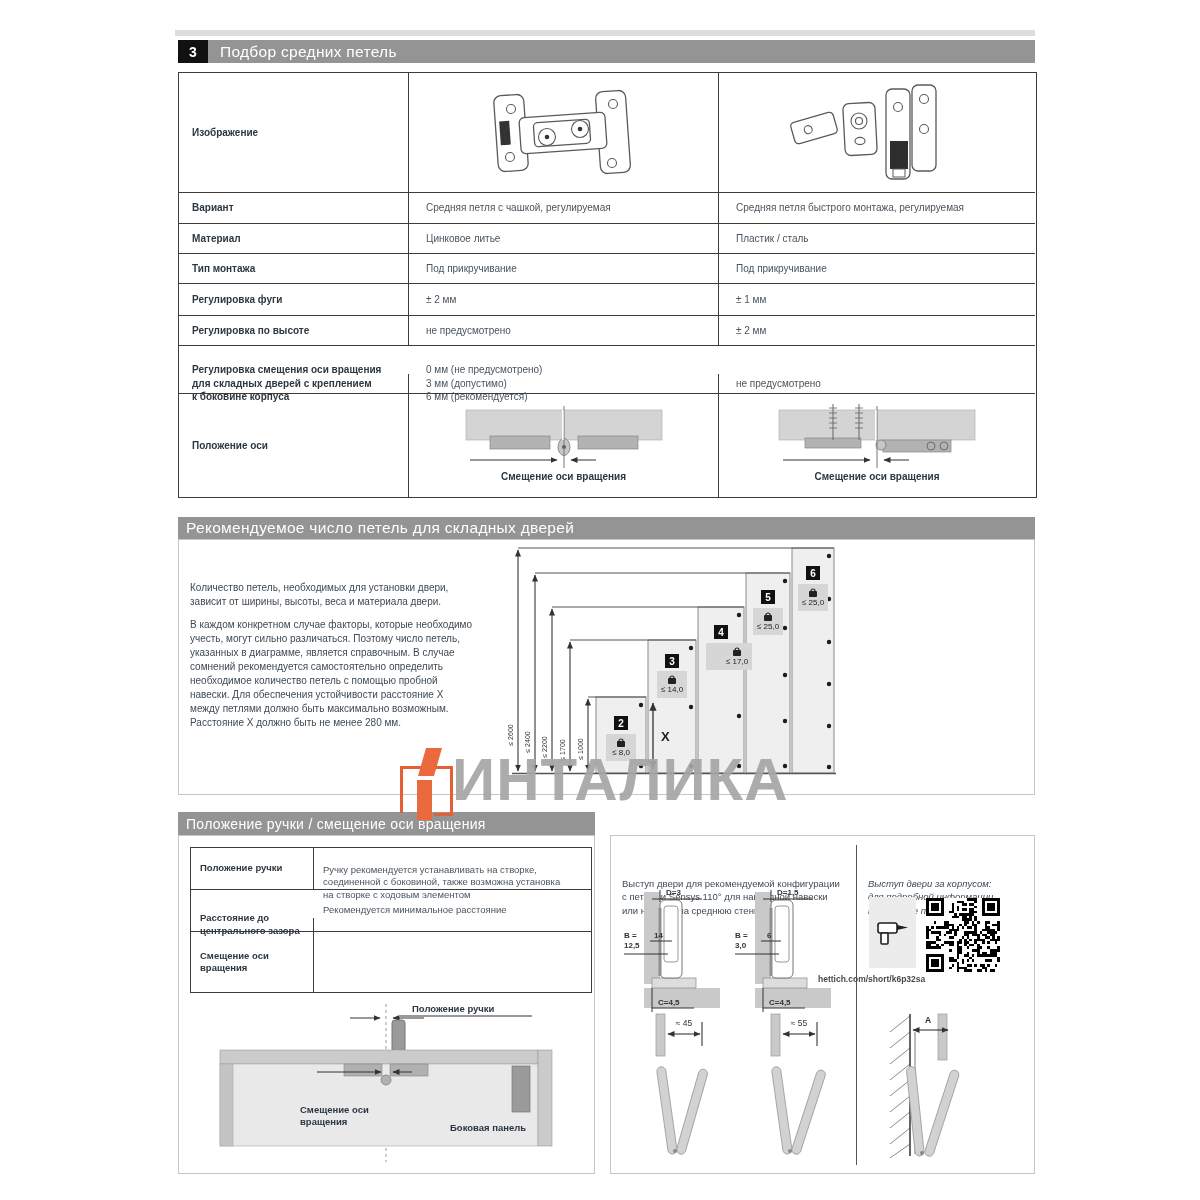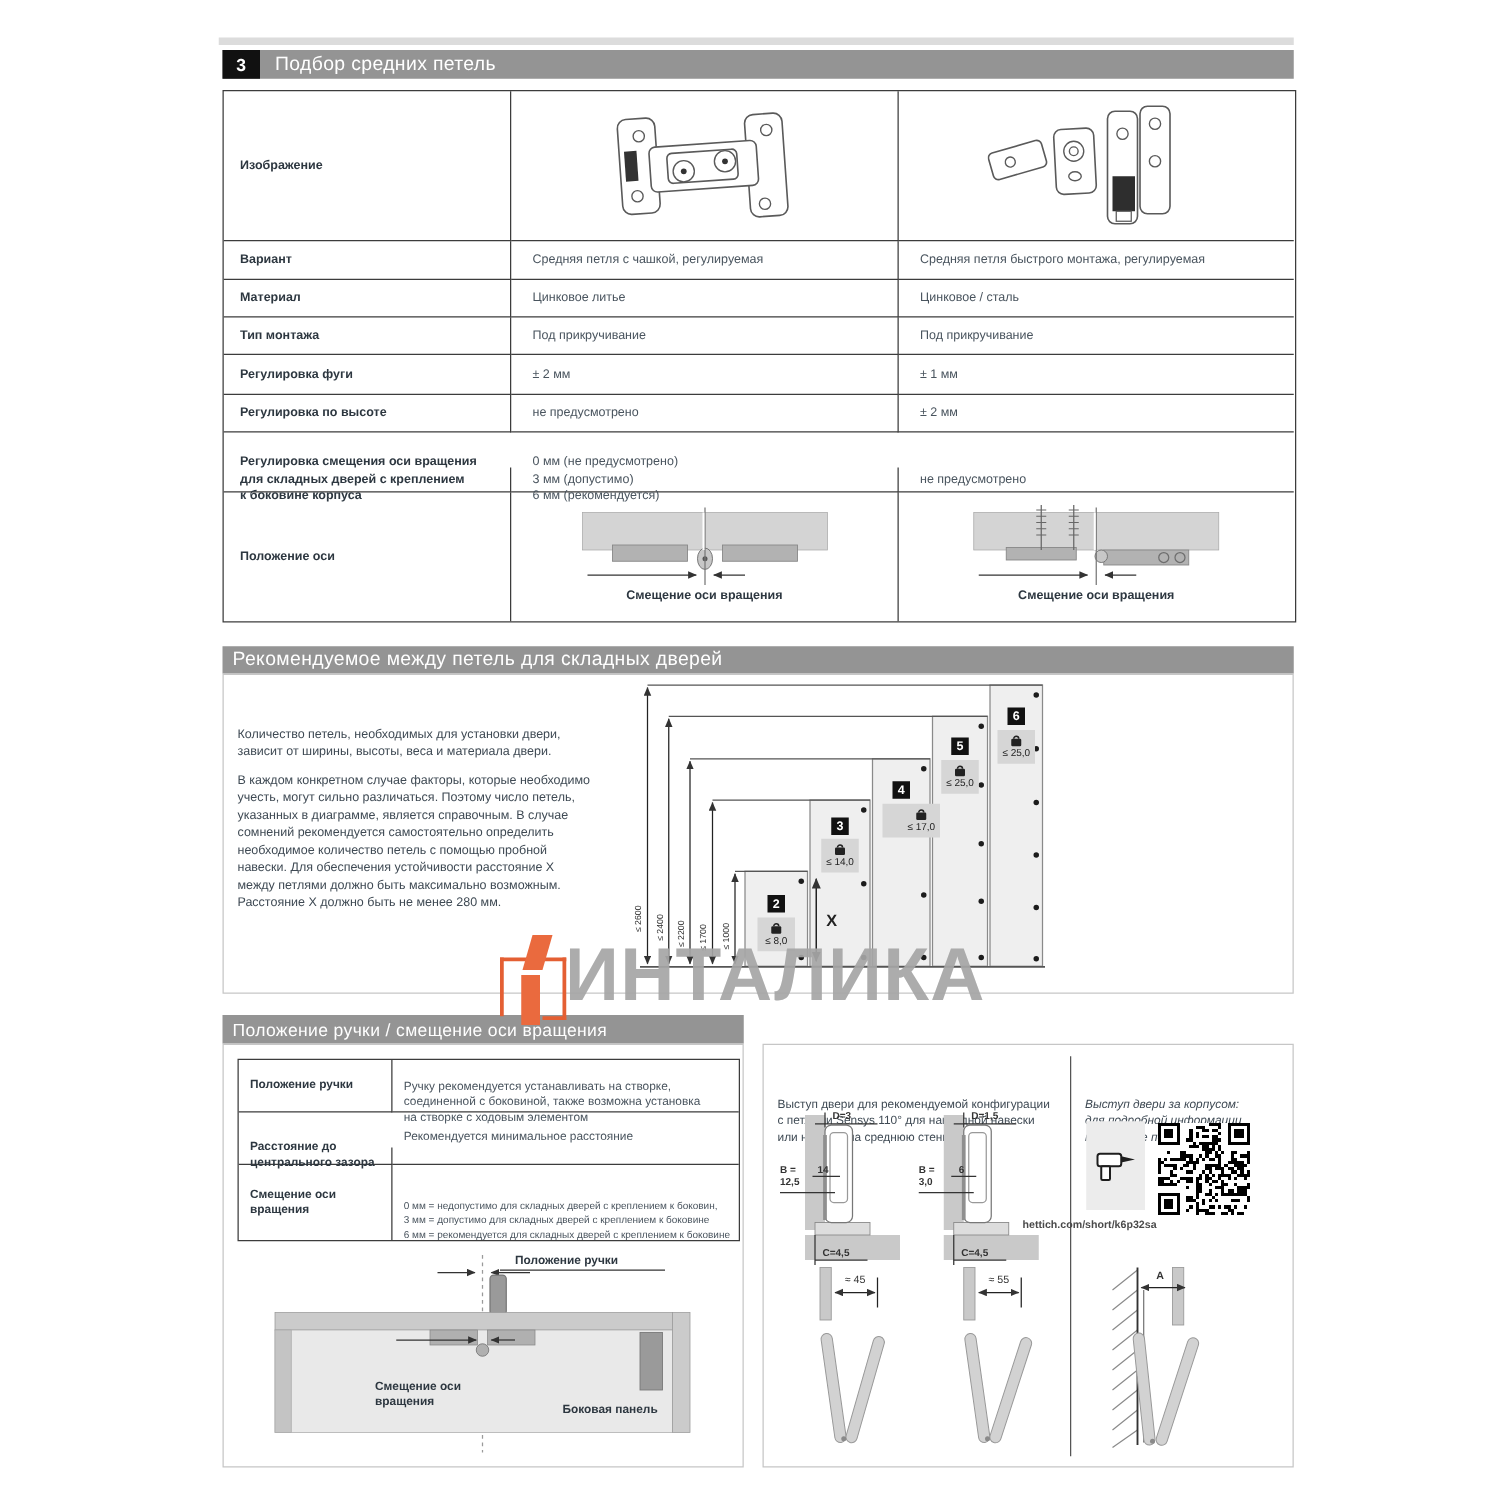--- a/index.html
+++ b/index.html
@@ -106,21 +106,21 @@
         <rect x="103" y="92" width="12" height="8" fill="#fff" stroke="#5a5a5a"></rect>
       </svg>
     </div>
 
     <div class="lc lbl">Вариант</div>
     <div class="vc val">Средняя петля с чашкой, регулируемая</div>
     <div class="vc val lastcol">Средняя петля быстрого монтажа, регулируемая</div>
 
     <div class="lc lbl">Материал</div>
     <div class="vc val">Цинковое литье</div>
-    <div class="vc val lastcol">Цинковое / сталь</div>
+    <div class="vc val lastcol">Пластик / сталь</div>
 
     <div class="lc lbl">Тип монтажа</div>
     <div class="vc val">Под прикручивание</div>
     <div class="vc val lastcol">Под прикручивание</div>
 
     <div class="lc lbl">Регулировка фуги</div>
     <div class="vc val">± 2 мм</div>
     <div class="vc val lastcol">± 1 мм</div>
 
     <div class="lc lbl">Регулировка по высоте</div>
@@ -181,21 +181,21 @@
           <line x1="104.8" y1="10" x2="104.8" y2="40" stroke="#fff" stroke-width="1.6"></line>
           <line x1="12" y1="60" x2="99" y2="60" stroke="#333" stroke-width="1" marker-end="url(#ah)"></line>
           <line x1="138" y1="60" x2="113" y2="60" stroke="#333" stroke-width="1" marker-end="url(#ah)"></line>
         </svg>
         <div class="axcap">Смещение оси вращения</div>
       </div>
     </div>
   </div>
 
   <div class="abs hdr" style="left:178px;top:517px;width:857px;height:22px;">
-    <div class="ttl" style="padding-left:8px;">Рекомендуемое между петель для складных дверей</div>
+    <div class="ttl" style="padding-left:8px;">Рекомендуемое число петель для складных дверей</div>
   </div>
   <div class="abs box" style="left:178px;top:539px;width:855px;height:254px;"></div>
   <div class="abs pre" style="left:190px;top:553px;width:330px;font-size:10px;line-height:1.4;">Количество петель, необходимых для установки двери,
 зависит от ширины, высоты, веса и материала двери.</div>
   <div class="abs pre" style="left:190px;top:590px;width:340px;font-size:10px;line-height:1.4;">В каждом конкретном случае факторы, которые необходимо
 учесть, могут сильно различаться. Поэтому число петель,
 указанных в диаграмме, является справочным. В случае
 сомнений рекомендуется самостоятельно определить
 необходимое количество петель с помощью пробной
 навески. Для обеспечения устойчивости расстояние X
@@ -321,23 +321,20 @@
 
   <div class="abs t2" style="left:190px;top:847px;width:400px;">
     <div class="lbl">Положение ручки</div>
     <div class="val pre lastcol">Ручку рекомендуется устанавливать на створке,
 соединенной с боковиной, также возможна установка
 на створке с ходовым элементом</div>
     <div class="lbl pre">Расстояние до
 центрального зазора</div>
     <div class="val lastcol">Рекомендуется минимальное расстояние</div>
     <div class="lbl lastrow">Смещение оси вращения</div>
-    <div class="val pre small3 lastcol lastrow">0 мм = недопустимо для складных дверей с креплением к боковин,
-3 мм = допустимо для складных дверей с креплением к боковине
-6 мм = рекомендуется для складных дверей с креплением к боковине</div>
   </div>
 
   <svg class="abs" style="left:192px;top:1000px;" width="400" height="168" viewBox="0 0 400 168">
     <line x1="194" y1="4" x2="194" y2="162" stroke="#9a9a9a" stroke-width="1" stroke-dasharray="3,3"></line>
     <line x1="208" y1="16" x2="340" y2="16" stroke="#333" stroke-width="1"></line>
     <line x1="158" y1="18" x2="188" y2="18" stroke="#333" stroke-width="1" marker-end="url(#ah)"></line>
     <line x1="232" y1="18" x2="201" y2="18" stroke="#333" stroke-width="1" marker-end="url(#ah)"></line>
     <rect x="200" y="20" width="13" height="32" rx="3" fill="#9a9a9a" stroke="#777"></rect>
     <rect x="28" y="50" width="318" height="14" fill="#cbcbcb" stroke="#999" stroke-width=".6"></rect>
     <rect x="28" y="64" width="318" height="82" fill="#e9e9e9" stroke="#aaa" stroke-width=".6"></rect>

